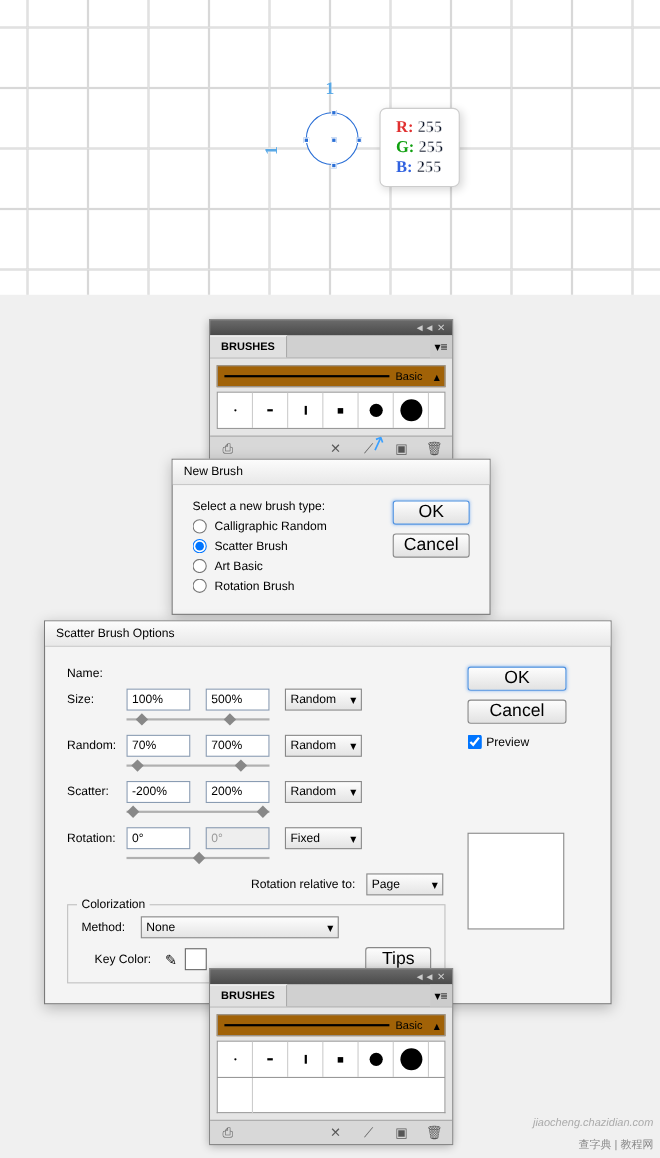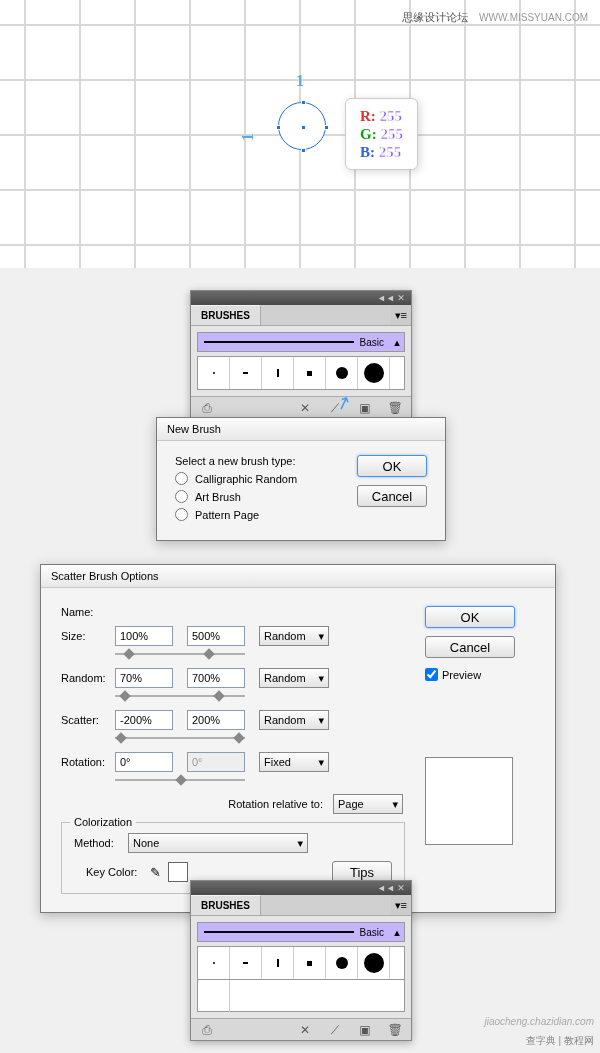--- a/index.html
+++ b/index.html
@@ -10,31 +10,31 @@
 .grid-cell { position: absolute; border: 1px solid #d8d8d8; }
 .watermark-top { position: absolute; top: 10px; right: 12px; font-size: 10px; color: #999; }
 .watermark-top .chinese { color: #555; font-size: 11px; margin-right: 8px; }
 .circle-shape { position: absolute; width: 48px; height: 48px; border: 1px solid #2a6fd6; border-radius: 50%; left: 278px; top: 102px; background: #fff; }
 .anchor { position: absolute; width: 5px; height: 5px; background: #2a6fd6; border: 1px solid #fff; }
 .dim-label { position: absolute; font-family: 'Comic Sans MS', cursive; font-size: 16px; font-weight: bold; color: #5aa9e6; text-shadow: 0 0 2px #fff; }
 .rgb-box { position: absolute; left: 345px; top: 98px; background: #fff; border: 1px solid #ccc; border-radius: 6px; box-shadow: 2px 2px 8px rgba(0,0,0,0.15); padding: 8px 14px; font-family: 'Comic Sans MS', cursive; font-size: 15px; font-weight: bold; line-height: 1.2; }
 .rgb-r { color: #e03030; }
 .rgb-g { color: #10a010; }
 .rgb-b { color: #3062e0; }
-.rgb-val { color: #8b5cf6; -webkit-text-stroke: 0.5px #fff; }
+.rgb-val { color: #0f172a; -webkit-text-stroke: 0.5px #fff; }
 
 
 .panel { position: absolute; background: linear-gradient(#e8e8e8, #d8d8d8); border: 1px solid #888; box-shadow: 0 2px 8px rgba(0,0,0,0.3); }
 .panel-header { height: 14px; background: linear-gradient(#6a6a6a, #4a4a4a); display: flex; justify-content: flex-end; align-items: center; padding: 0 4px; }
 .panel-header .ctrl { width: 12px; height: 10px; margin-left: 3px; color: #ccc; font-size: 9px; display: flex; align-items: center; justify-content: center; cursor: pointer; }
 .panel-tabs { display: flex; background: #d0d0d0; border-bottom: 1px solid #aaa; }
 .panel-tab { padding: 4px 10px; font-size: 10px; font-weight: bold; background: #e0e0e0; border-right: 1px solid #aaa; border-top: 1px solid #f5f5f5; }
 .panel-menu { margin-left: auto; width: 20px; display: flex; align-items: center; justify-content: center; background: #ccc; }
 .panel-body { background: #e5e5e5; padding: 6px; }
-.basic-row { display: flex; align-items: center; background: #c4b5fd; border: 1px solid #999; height: 20px; margin-bottom: 4px; }
+.basic-row { display: flex; align-items: center; background: #a16207; border: 1px solid #999; height: 20px; margin-bottom: 4px; }
 .basic-line { flex: 1; height: 2px; background: #000; margin: 0 6px; }
 .basic-label { font-size: 10px; margin: 0 6px; margin-left: auto; }
 .brush-grid { display: flex; border: 1px solid #999; background: #fff; }
 .brush-cell { width: 32px; height: 32px; border-right: 1px solid #ccc; display: flex; align-items: center; justify-content: center; }
 .brush-dot-sm { width: 2px; height: 2px; background: #000; border-radius: 50%; }
 .brush-dash { width: 5px; height: 2px; background: #000; }
 .brush-pipe { width: 2px; height: 8px; background: #000; }
 .brush-dot-md { width: 5px; height: 5px; background: #000; }
 .brush-dot-lg { width: 12px; height: 12px; background: #000; border-radius: 50%; }
 .brush-dot-xl { width: 20px; height: 20px; background: #000; border-radius: 50%; }
@@ -45,21 +45,21 @@
 .footer-icon { width: 16px; height: 16px; opacity: 0.6; display: flex; align-items: center; justify-content: center; font-size: 12px; cursor: pointer; }
 .cursor-arrow { position: absolute; font-size: 18px; color: #3aa0ff; transform: rotate(-20deg); }
 
 
 .dialog { position: absolute; background: #f4f4f4; border: 1px solid #7a7a7a; box-shadow: 0 3px 12px rgba(0,0,0,0.25); }
 .dialog-title { background: linear-gradient(#fcfcfc, #e8e8e8); border-bottom: 1px solid #c8c8c8; padding: 5px 10px; font-size: 11px; }
 .dialog-body { padding: 14px 18px; position: relative; }
 .radio-group { margin-top: 4px; }
 .radio-row { display: flex; align-items: center; margin: 5px 0; }
 .radio-row input { margin-right: 7px; }
-.dlg-btn { width: 70px; height: 22px; border: 1px solid #888; border-radius: 3px; background: linear-gradient(#fdfdfd,#e2e2e2); font-size: 13px; cursor: pointer; display: flex; align-items: center; justify-content: center; }
+.dlg-btn { width: 70px; height: 22px; border: 1px solid #888; border-radius: 3px; background: linear-gradient(#fdfdfd,#e2e2e2); font-size: 16px; cursor: pointer; display: flex; align-items: center; justify-content: center; }
 .dlg-btn.primary { border: 1px solid #4a8fe0; box-shadow: 0 0 3px rgba(80,150,240,0.6); }
 .btn-col { position: absolute; right: 18px; top: 14px; display: flex; flex-direction: column; gap: 8px; align-items: center; }
 
 
 .opt-dialog { position: absolute; background: #f4f4f4; border: 1px solid #7a7a7a; box-shadow: 0 3px 12px rgba(0,0,0,0.25); }
 .opt-body { padding: 18px 20px; }
 .opt-row { display: flex; align-items: center; margin-bottom: 8px; }
 .opt-label { width: 54px; }
 .opt-input { width: 58px; height: 20px; border: 1px solid #8a9cb2; background: #fff; font-size: 11px; padding: 0 4px; }
 .opt-select { width: 70px; height: 20px; border: 1px solid #888; background: linear-gradient(#fdfdfd,#e4e4e4); font-size: 11px; padding: 0 4px; display: flex; align-items: center; justify-content: space-between; cursor: pointer; }
@@ -161,24 +161,20 @@
       <div class="anchor" style="left: 45px; top: 22px;"></div>
       <div class="anchor" style="left: 22px; top: 22px;"></div>
     </div>
     <div class="dim-label" style="left: 296px; top: 72px;">1</div>
     <div class="dim-label" style="left: 244px; top: 128px; transform: rotate(-90deg);">1</div>
     <div class="rgb-box">
       <div><span class="rgb-r">R:</span> <span class="rgb-val">255</span></div>
       <div><span class="rgb-g">G:</span> <span class="rgb-val">255</span></div>
       <div><span class="rgb-b">B:</span> <span class="rgb-val">255</span></div>
     </div>
-    <div class="watermark-top">
-    <span class="chinese">思缘设计论坛</span>
-    <span>WWW.MISSYUAN.COM</span>
-  </div>
   </div>
 
 <div class="panel" style="left:190px; top:290px; width:222px;">
   <div class="panel-header">
     <div class="ctrl">◄◄</div>
     <div class="ctrl">✕</div>
   </div>
   <div class="panel-tabs">
     <div class="panel-tab">BRUSHES</div>
     <div class="panel-menu">▾≡</div>
@@ -224,26 +220,30 @@
 <div class="dialog" style="left:156px; top:417px; width:290px;">
   <div class="dialog-title">New Brush</div>
   <div class="dialog-body">
     <div>Select a new brush type:</div>
     <div class="radio-group">
       <div class="radio-row">
           <input type="radio" name="bt1" style="">
           <span>Calligraphic Random</span>
         </div>
       <div class="radio-row">
-          <input type="radio" name="bt1" style="">
-          <span>Art Brush</span>
+          <input type="radio" name="bt1" checked="" style="">
+          <span>Scatter Brush</span>
         </div>
       <div class="radio-row">
           <input type="radio" name="bt1" style="">
-          <span>Pattern Page</span>
+          <span>Art Basic</span>
+        </div>
+      <div class="radio-row">
+          <input type="radio" name="bt1" style="">
+          <span>Rotation Brush</span>
         </div>
     </div>
     <div class="btn-col">
       <div class="dlg-btn primary">OK</div>
       <div class="dlg-btn">Cancel</div>
     </div>
   </div>
 </div>
 
 <div class="opt-dialog" style="left:40px; top:564px; width:516px;">

